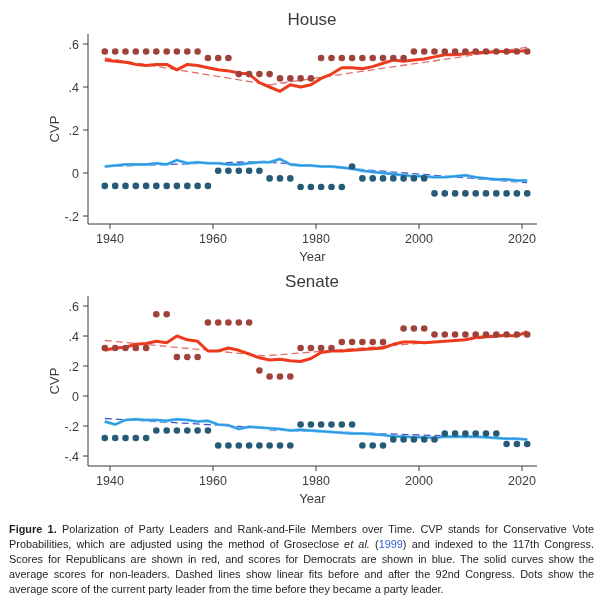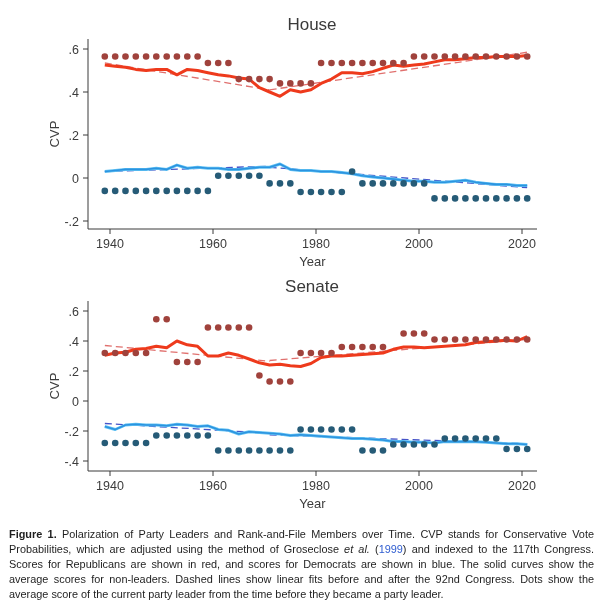--- a/index.html
+++ b/index.html
@@ -1,21 +1,21 @@
 <!DOCTYPE html>
 <html><head>
 <meta charset="utf-8">
 <style>
   html,body{margin:0;padding:0;background:#ffffff;}
   body{
     width:603px;height:616px;overflow:hidden;
     font-family:"Liberation Sans","DejaVu Sans",sans-serif;
     -webkit-font-smoothing:antialiased;
   }
-  #figure-wrap{padding-top:5px;}
+  #figure-wrap{}
   svg{display:block;}
   #caption{
     margin:14px 9px 0 9px;
     font-size:10.9px;line-height:15px;
     color:#1f1f1f;text-align:justify;
   }
   #caption .seg-bold{font-weight:bold;}
   #caption .seg-italic{font-style:italic;}
   #caption .seg-link{color:#2e5cd0;text-decoration:none;cursor:pointer;}
 </style>

